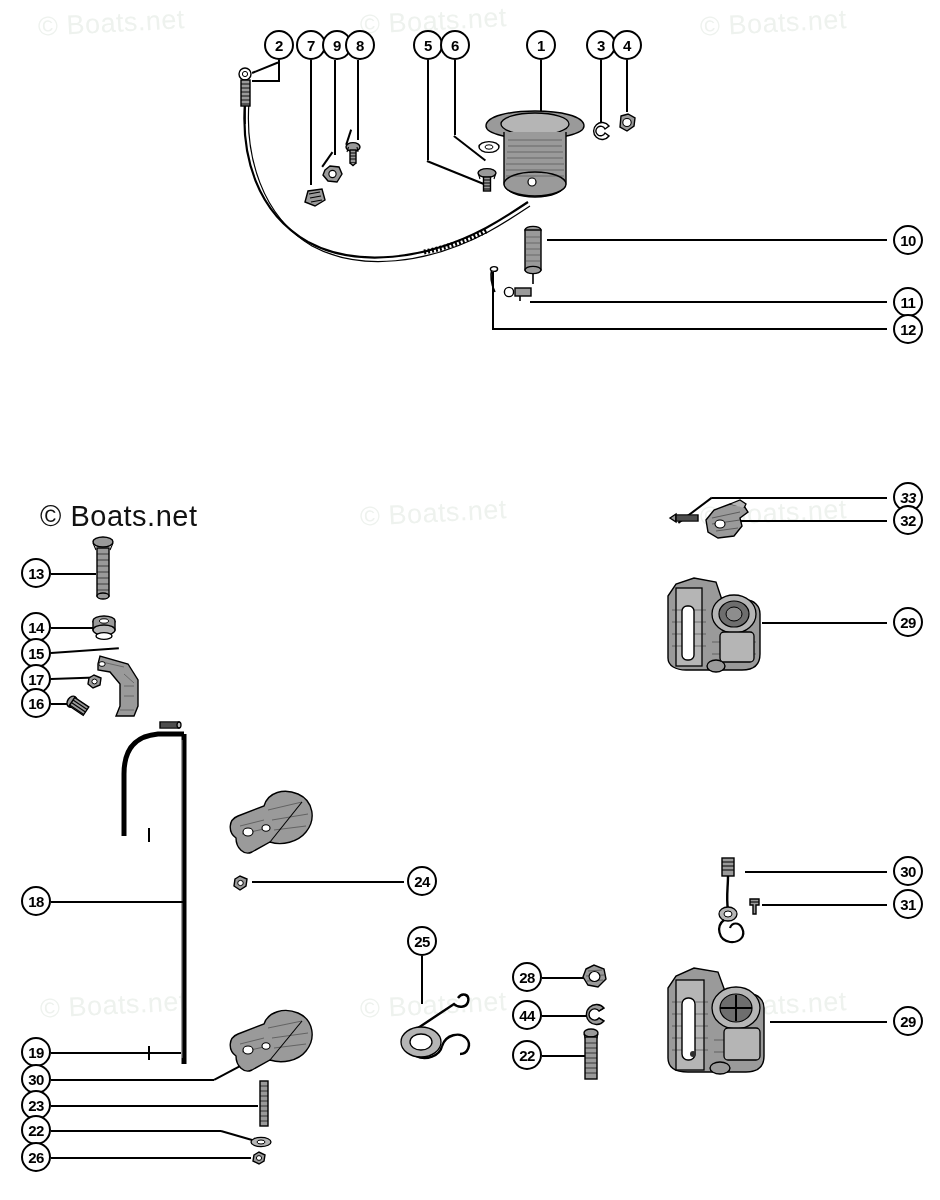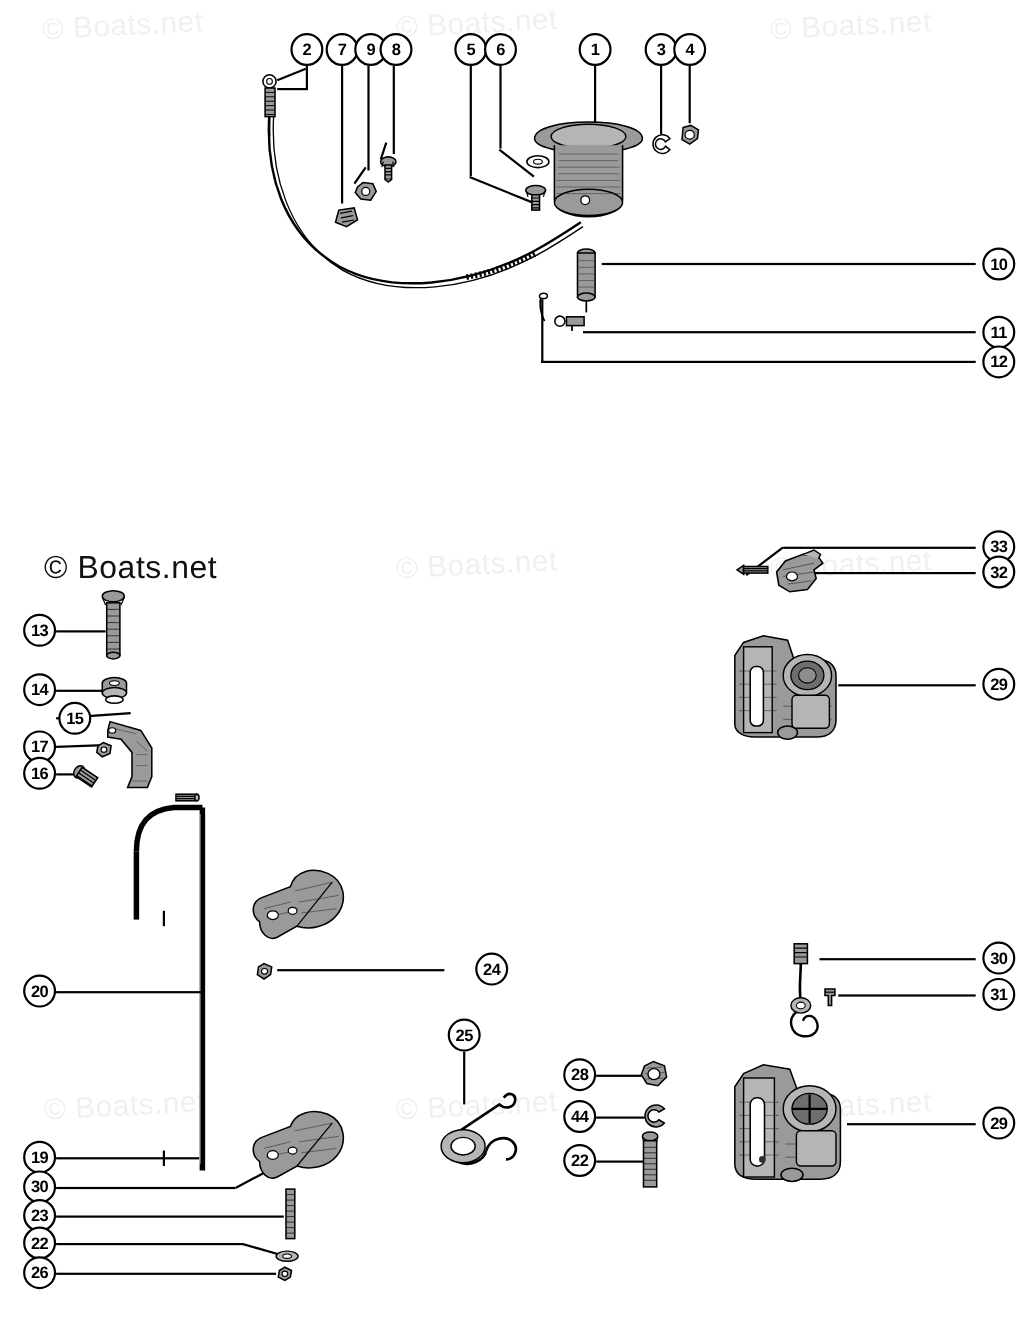--- a/index.html
+++ b/index.html
@@ -568,35 +568,35 @@
       <div class="callout" style="left: 322px; top: 30px;">9</div>
       <div class="callout" style="left: 345px; top: 30px;">8</div>
       <div class="callout" style="left: 413px; top: 30px;">5</div>
       <div class="callout" style="left: 440px; top: 30px;">6</div>
       <div class="callout" style="left: 526px; top: 30px;">1</div>
       <div class="callout" style="left: 586px; top: 30px;">3</div>
       <div class="callout" style="left: 612px; top: 30px;">4</div>
       <div class="callout" style="left: 893px; top: 225px;">10</div>
       <div class="callout" style="left: 893px; top: 287px;">11</div>
       <div class="callout" style="left: 893px; top: 314px;">12</div>
-      <div class="callout" style="left: 893px; top: 482px;">33</div>
+      <div class="callout" style="left: 893px; top: 482px; font-style: italic;">33</div>
       <div class="callout" style="left: 893px; top: 505px;">32</div>
       <div class="callout" style="left: 893px; top: 607px;">29</div>
       <div class="callout" style="left: 21px; top: 558px;">13</div>
       <div class="callout" style="left: 21px; top: 612px;">14</div>
-      <div class="callout" style="left: 21px; top: 638px; margin-left: 32px;">15</div>
+      <div class="callout" style="left: 21px; top: 638px;">15</div>
       <div class="callout" style="left: 21px; top: 664px;">17</div>
       <div class="callout" style="left: 21px; top: 688px;">16</div>
-      <div class="callout" style="left: 21px; top: 886px;">20</div>
+      <div class="callout" style="left: 21px; top: 886px;">18</div>
       <div class="callout" style="left: 21px; top: 1037px;">19</div>
       <div class="callout" style="left: 21px; top: 1064px;">30</div>
       <div class="callout" style="left: 21px; top: 1090px;">23</div>
       <div class="callout" style="left: 21px; top: 1115px; text-align: right;">22</div>
       <div class="callout" style="left: 21px; top: 1142px;">26</div>
-      <div class="callout" style="left: 407px; top: 866px; margin-left: 25px;">24</div>
+      <div class="callout" style="left: 407px; top: 866px;">24</div>
       <div class="callout" style="left: 407px; top: 926px;">25</div>
       <div class="callout" style="left: 512px; top: 962px;">28</div>
       <div class="callout" style="left: 512px; top: 1000px;">44</div>
       <div class="callout" style="left: 512px; top: 1040px;">22</div>
       <div class="callout" style="left: 893px; top: 856px;">30</div>
       <div class="callout" style="left: 893px; top: 889px;">31</div>
       <div class="callout" style="left: 893px; top: 1006px;">29</div>
     </div>
 
 </div>

